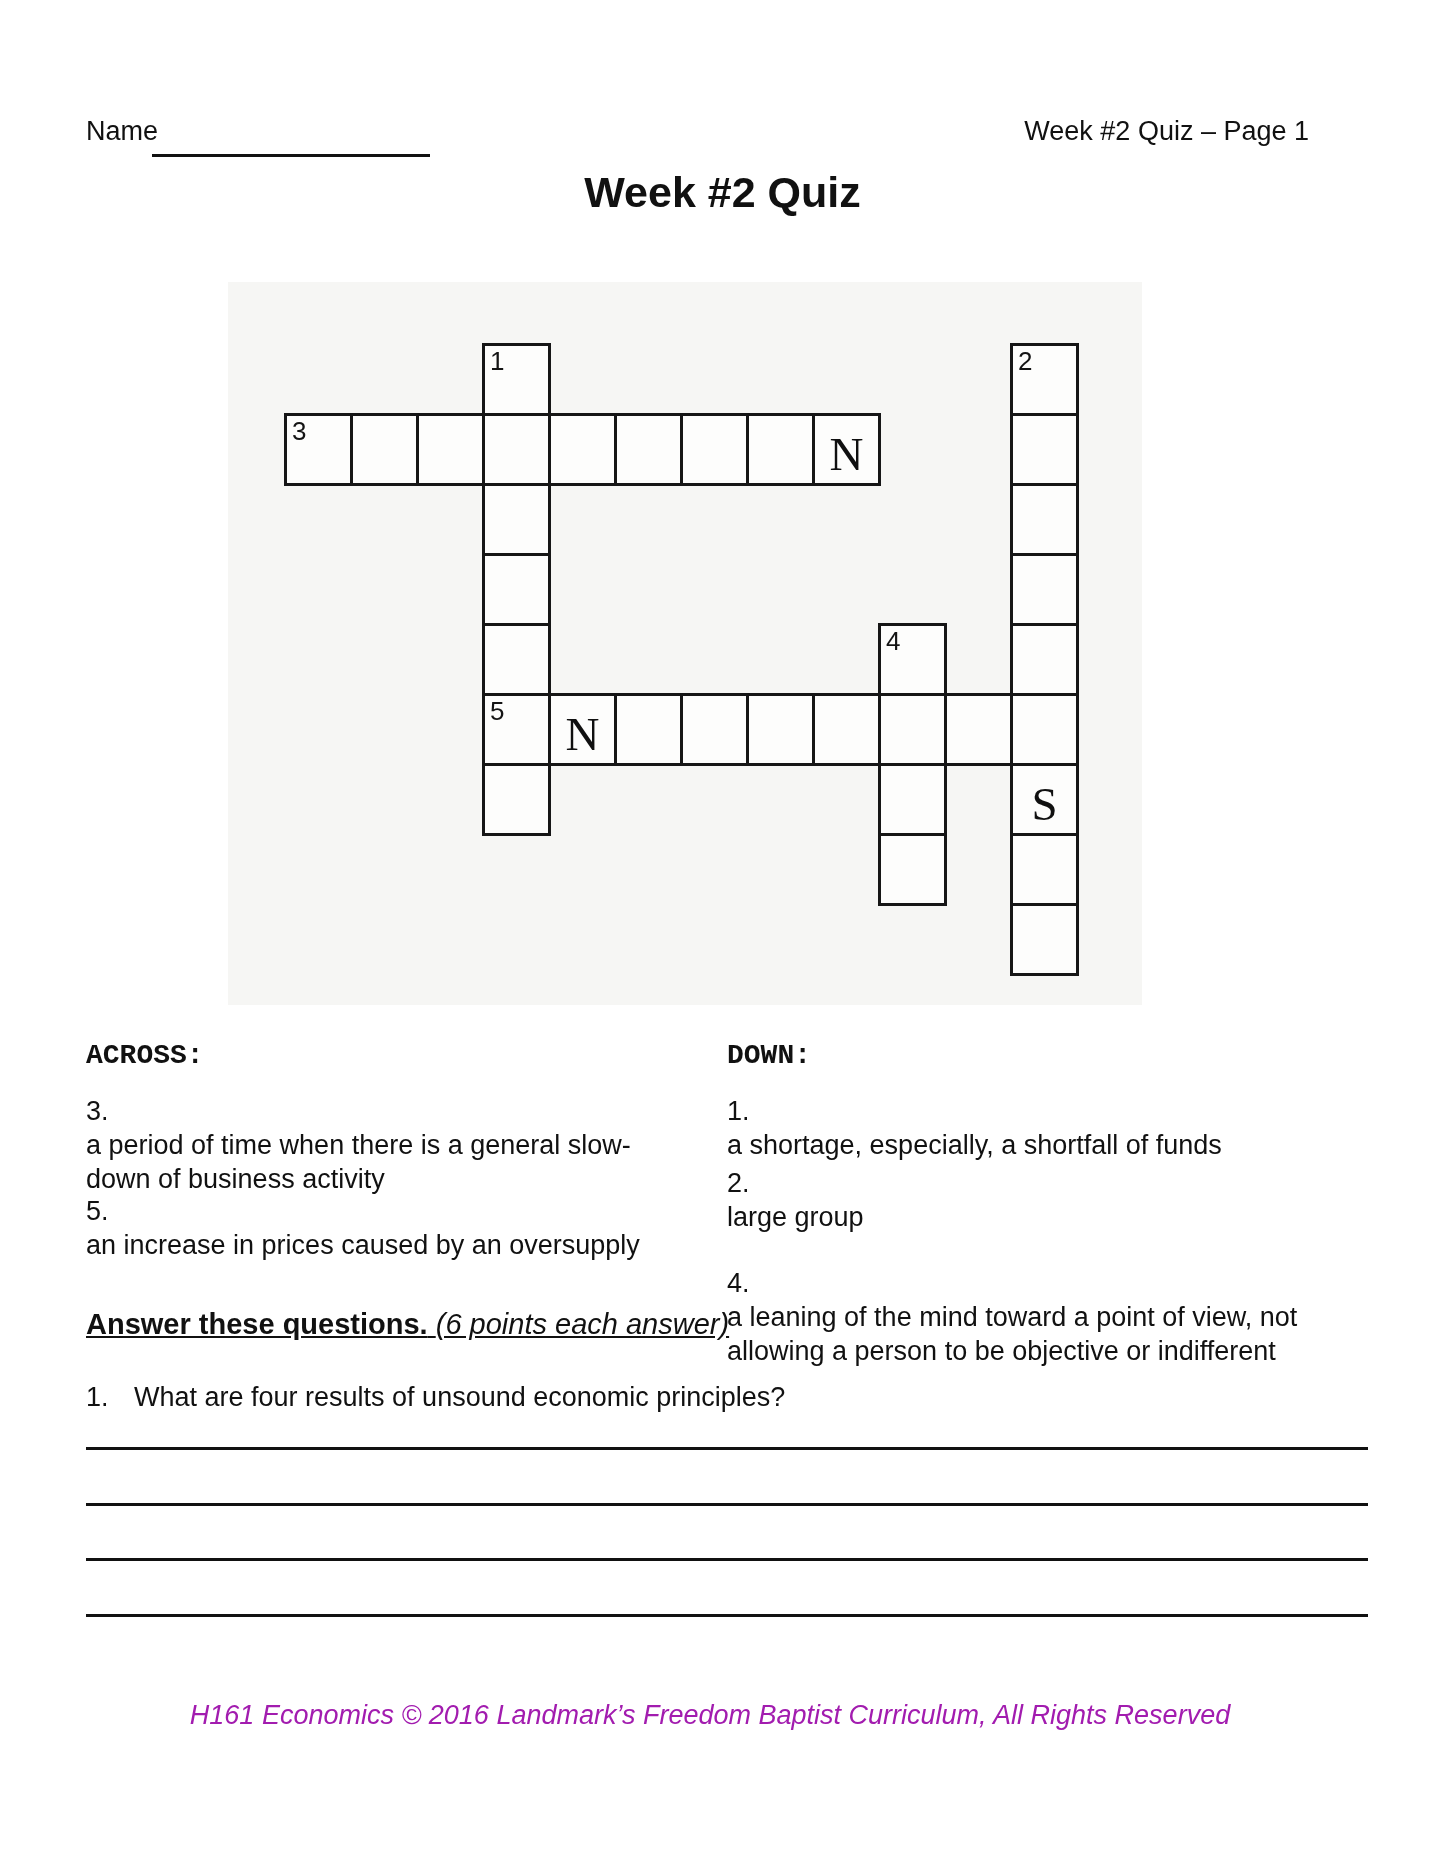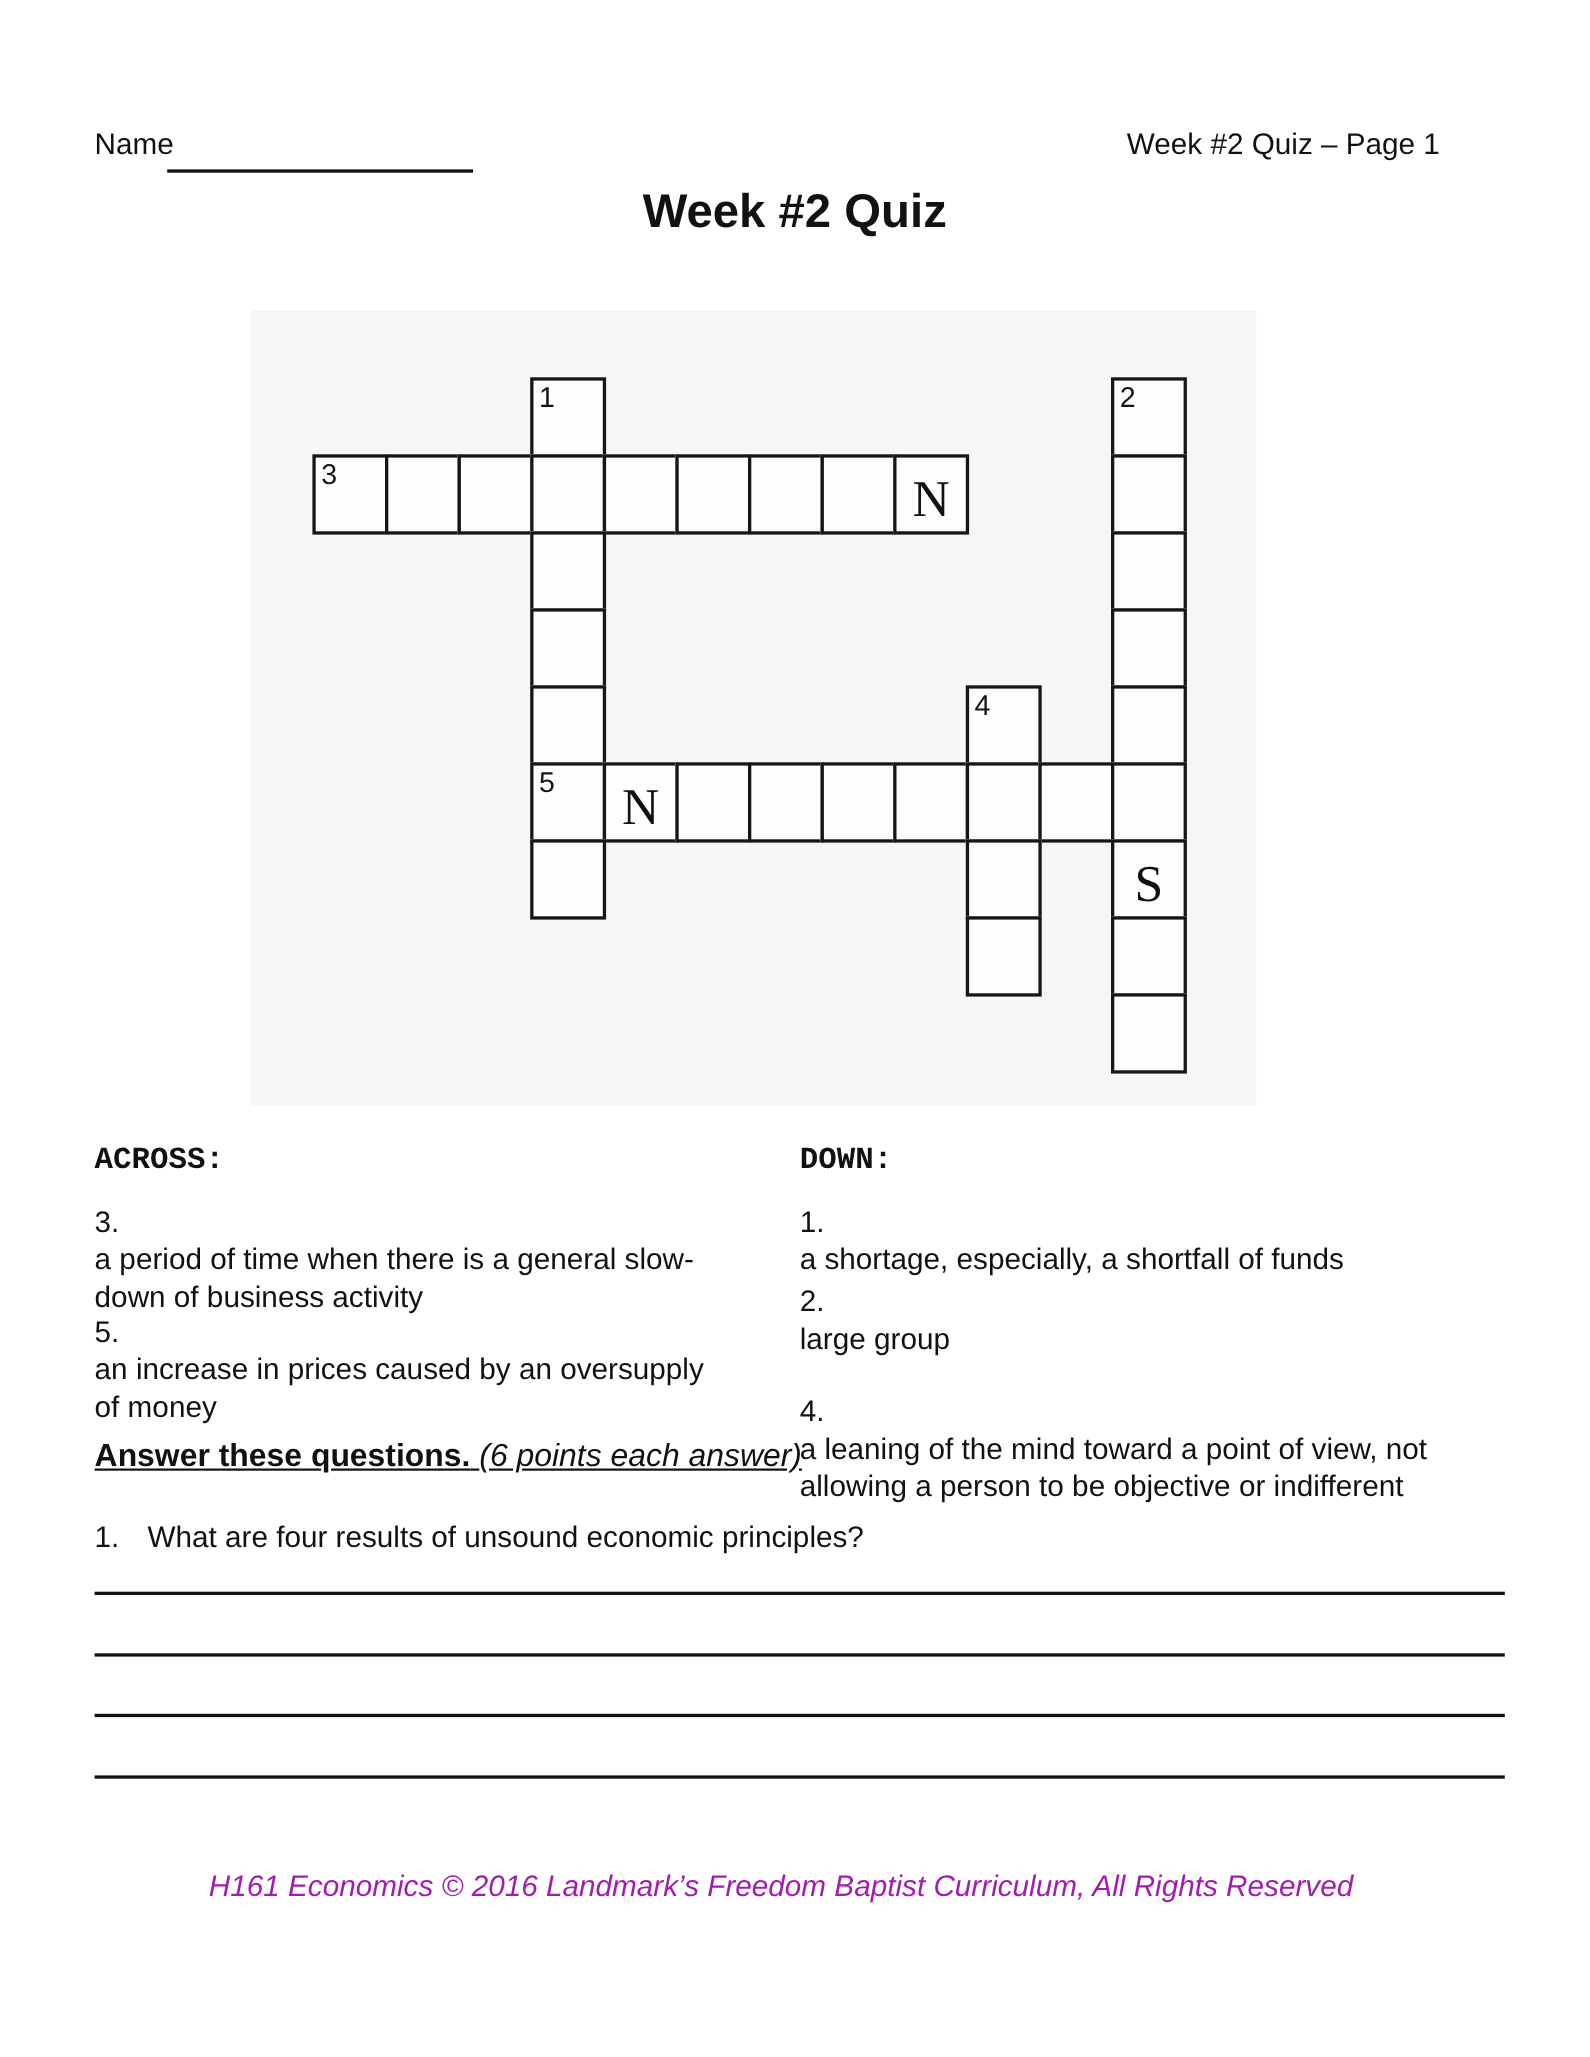--- a/index.html
+++ b/index.html
@@ -137,21 +137,20 @@
     <span class="body">
       <span class="txt">a period of time when there is a general slow-</span>
       <span class="txt">down of business activity</span>
     </span>
   </div>
 
   <div class="abs clue clue-a5">
     <span class="num">5.</span>
     <span class="body">
       <span class="txt">an increase in prices caused by an oversupply</span>
-      <span class="txt">of money</span>
     </span>
   </div>
 
   <div class="abs sec-heading down-heading">DOWN:</div>
 
   <div class="abs clue clue-d1">
     <span class="num">1.</span>
     <span class="body">
       <span class="txt">a shortage, especially, a shortfall of funds</span>
     </span>

